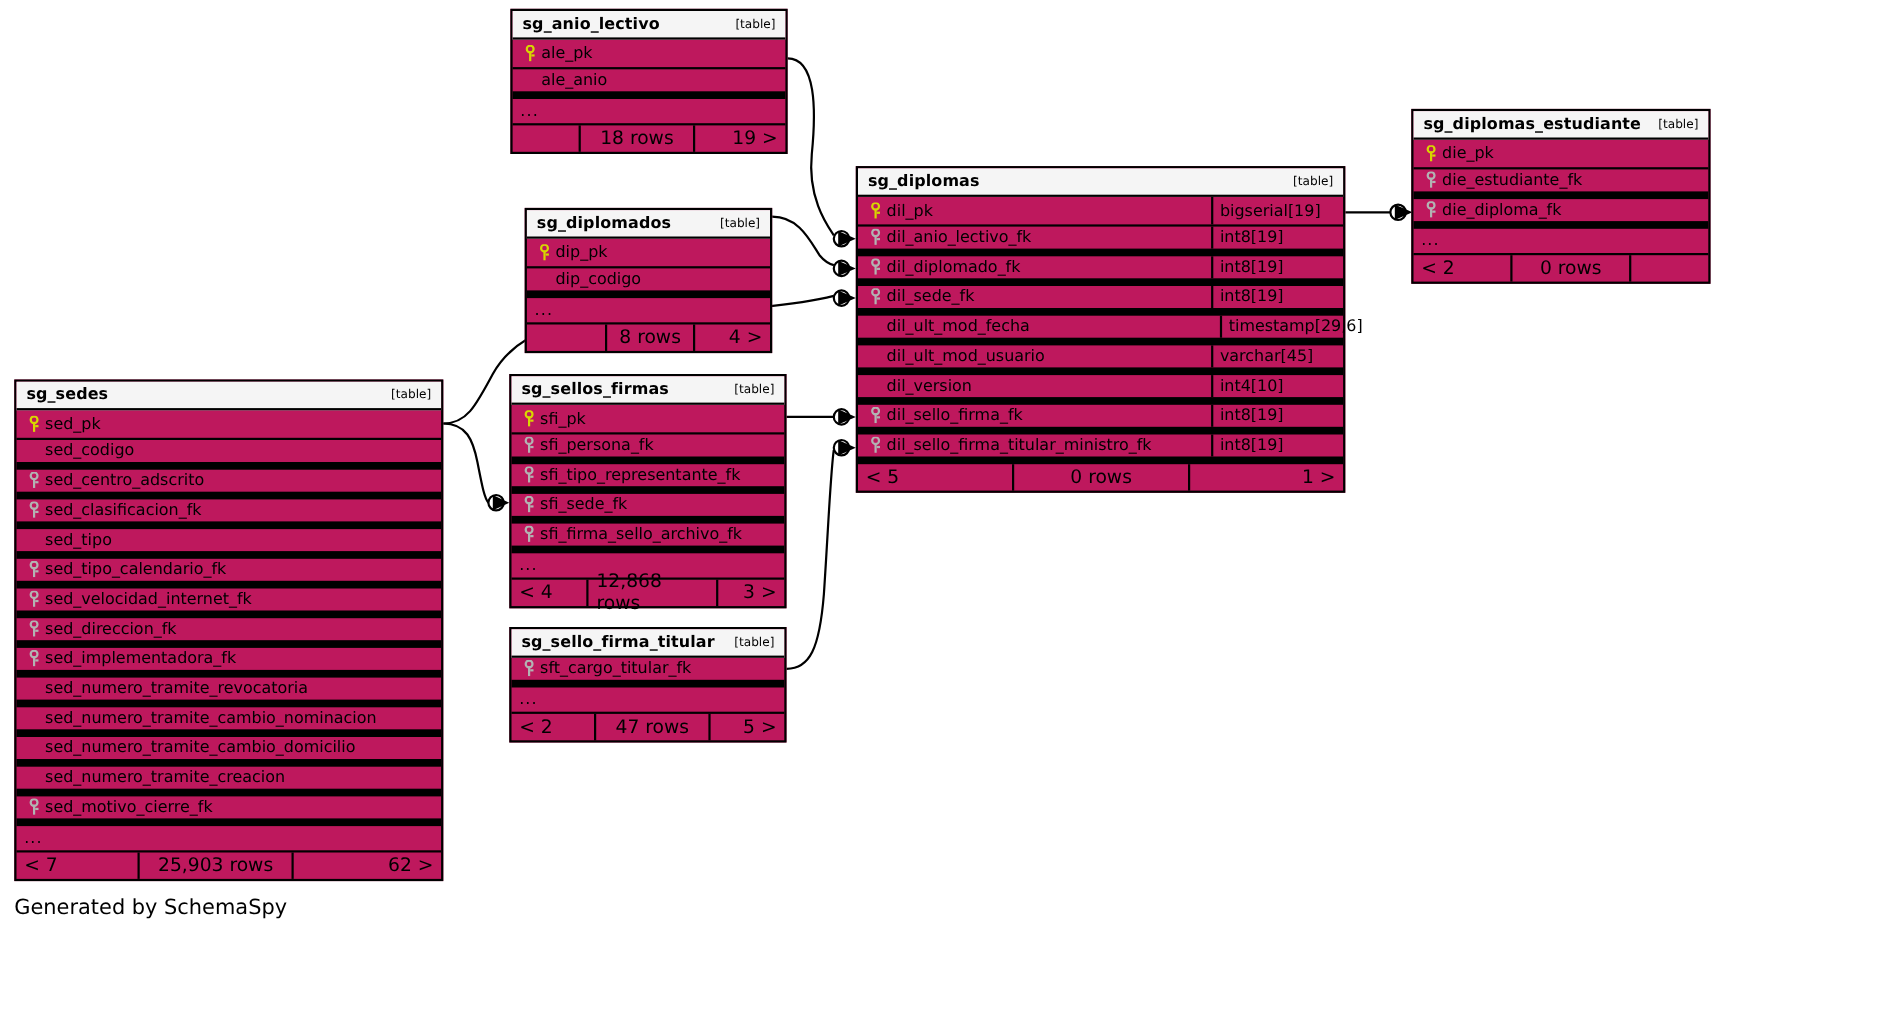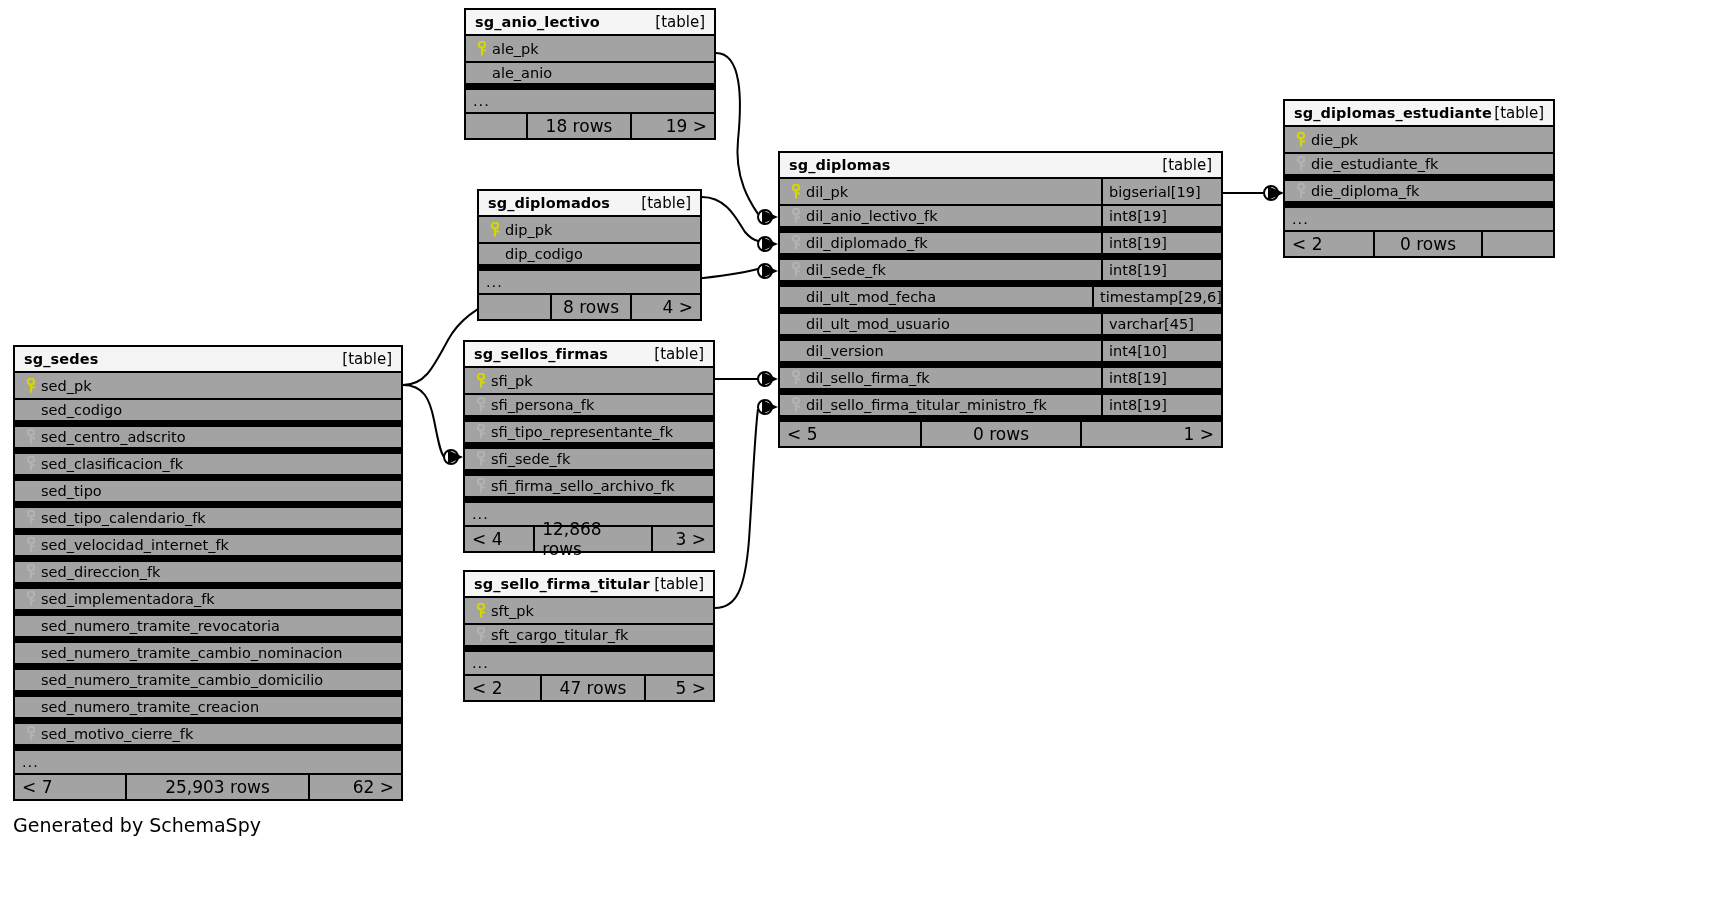--- a/index.html
+++ b/index.html
@@ -23,42 +23,42 @@
     position: absolute;
     left: 0;
     top: 0;
     width: 1720px;
     height: 924px;
     pointer-events: none;
   }
   .table-box {
     position: absolute;
     border: 2px solid #000000;
-    background: #a3a3a3;
+    background: #be185d;
     box-sizing: border-box;
     font-size: 14.5px;
     color: #000000;
   }
   .tbl-title {
     display: flex;
     align-items: center;
     justify-content: space-between;
     background: #f5f5f5;
     border-bottom: 2px solid #000000;
     padding: 4px 9px 5px 9px;
     height: 26px;
     box-sizing: border-box;
   }
   .tbl-name {
     font-weight: bold;
     font-size: 14.5px;
     letter-spacing: 0.1px;
   }
   .tbl-tag {
-    font-size: 15px;
+    font-size: 11px;
     font-weight: normal;
   }
   .col-row {
     display: flex;
     align-items: center;
     border-bottom: 7px solid #000000;
     height: 27px;
     box-sizing: border-box;
   }
   .col-row.thick {
@@ -288,21 +288,21 @@
             </span>
             <span class="lbl">dil_sede_fk</span>
           </span>
           <span class="col-type" style="width:120px">int8[19]</span>
         </div>
         <div class="col-row">
           <span class="col-name">
             <span class="keyslot"></span>
             <span class="lbl">dil_ult_mod_fecha</span>
           </span>
-          <span class="col-type" style="width:129px">timestamp[29,6]</span>
+          <span class="col-type" style="width:112px">timestamp[29,6]</span>
         </div>
         <div class="col-row">
           <span class="col-name">
             <span class="keyslot"></span>
             <span class="lbl">dil_ult_mod_usuario</span>
           </span>
           <span class="col-type" style="width:120px">varchar[45]</span>
         </div>
         <div class="col-row">
           <span class="col-name">
@@ -525,21 +525,21 @@
                 <rect x="6" y="8.4" width="3" height="2" fill="#b3b3b3"></rect>
               </svg>
             </span>
             <span class="lbl">sed_motivo_cierre_fk</span>
           </span>
         </div>
         <div class="ellipsis-row">...</div>
         <div class="foot-row">
           <span class="foot-cell foot-left" style="width:110px">&lt; 7</span>
           <span class="foot-cell foot-mid" style="flex:1 1 auto">25,903 rows</span>
-          <span class="foot-cell foot-right" style="width:91px">62 &gt;</span>
+          <span class="foot-cell foot-right" style="width:134px">62 &gt;</span>
         </div>
       </div>
       <div class="table-box" style="left: 463px; top: 340px; width: 252px;">
         <div class="tbl-title">
           <span class="tbl-name">sg_sellos_firmas</span>
           <span class="tbl-tag">[table]</span>
         </div>
         <div class="col-row thick">
           <span class="col-name">
             <span class="keyslot">
@@ -605,32 +605,20 @@
           <span class="foot-cell foot-left" style="width:70px">&lt; 4</span>
           <span class="foot-cell foot-mid" style="flex:1 1 auto">12,868 rows</span>
           <span class="foot-cell foot-right" style="width:62px">3 &gt;</span>
         </div>
       </div>
       <div class="table-box" style="left: 463px; top: 570px; width: 252px;">
         <div class="tbl-title">
           <span class="tbl-name">sg_sello_firma_titular</span>
           <span class="tbl-tag">[table]</span>
         </div>
-        <div class="col-row thick">
-          <span class="col-name">
-            <span class="keyslot">
-              <svg width="10" height="16" viewBox="0 0 10 16" xmlns="http://www.w3.org/2000/svg">
-                <circle cx="5" cy="3.6" r="3.1" fill="none" stroke="#d7d700" stroke-width="2"></circle>
-                <rect x="4" y="5.6" width="2" height="9" fill="#d7d700"></rect>
-                <rect x="6" y="8.4" width="3" height="2" fill="#d7d700"></rect>
-              </svg>
-            </span>
-            <span class="lbl">sft_pk</span>
-          </span>
-        </div>
         <div class="col-row">
           <span class="col-name">
             <span class="keyslot">
               <svg width="10" height="16" viewBox="0 0 10 16" xmlns="http://www.w3.org/2000/svg">
                 <circle cx="5" cy="3.6" r="3.1" fill="none" stroke="#b3b3b3" stroke-width="2"></circle>
                 <rect x="4" y="5.6" width="2" height="9" fill="#b3b3b3"></rect>
                 <rect x="6" y="8.4" width="3" height="2" fill="#b3b3b3"></rect>
               </svg>
             </span>
             <span class="lbl">sft_cargo_titular_fk</span>

